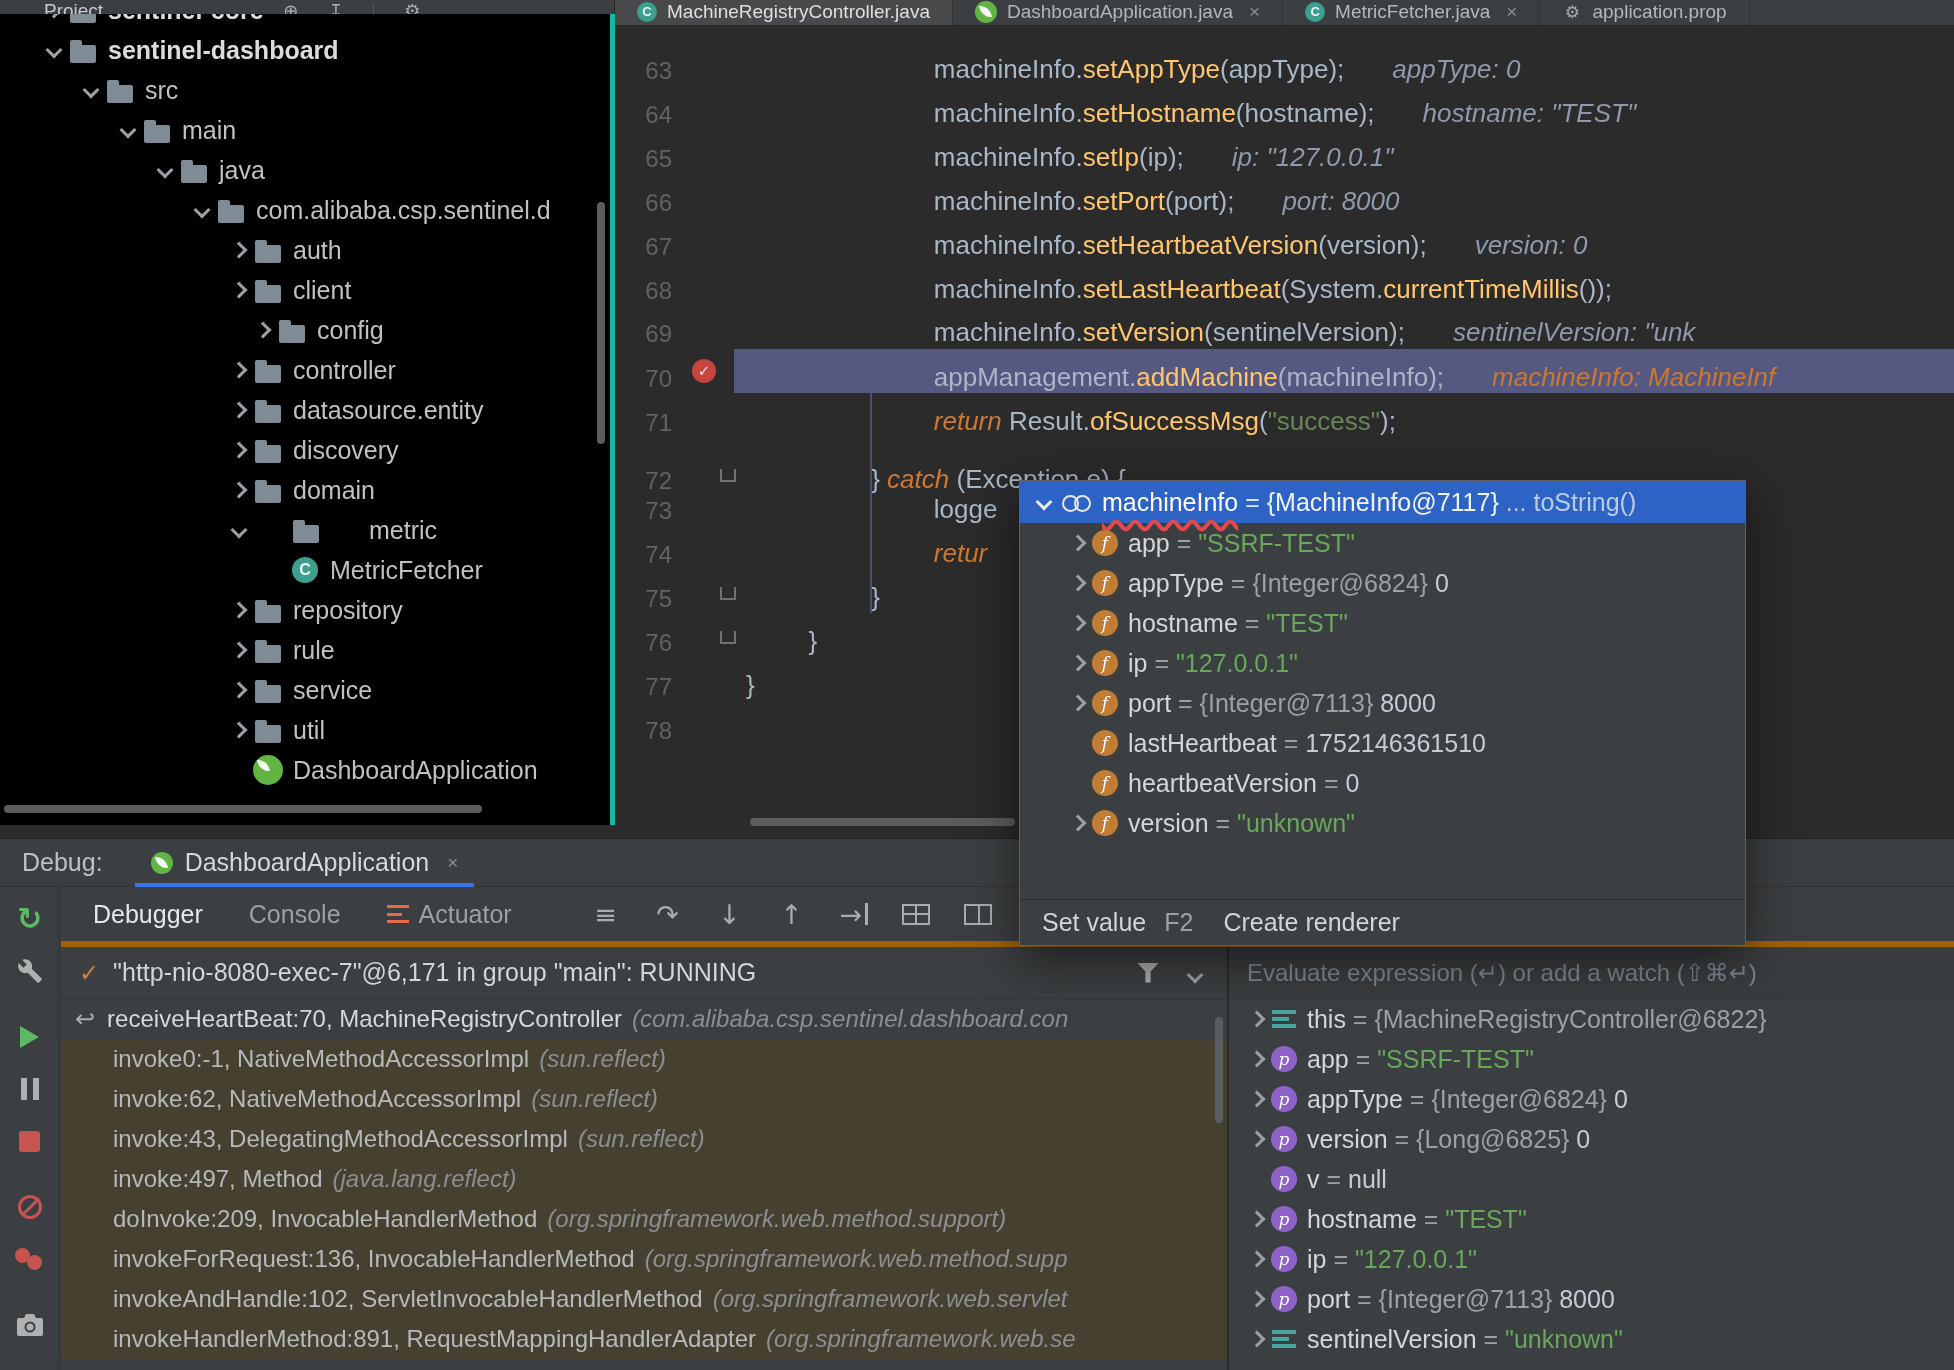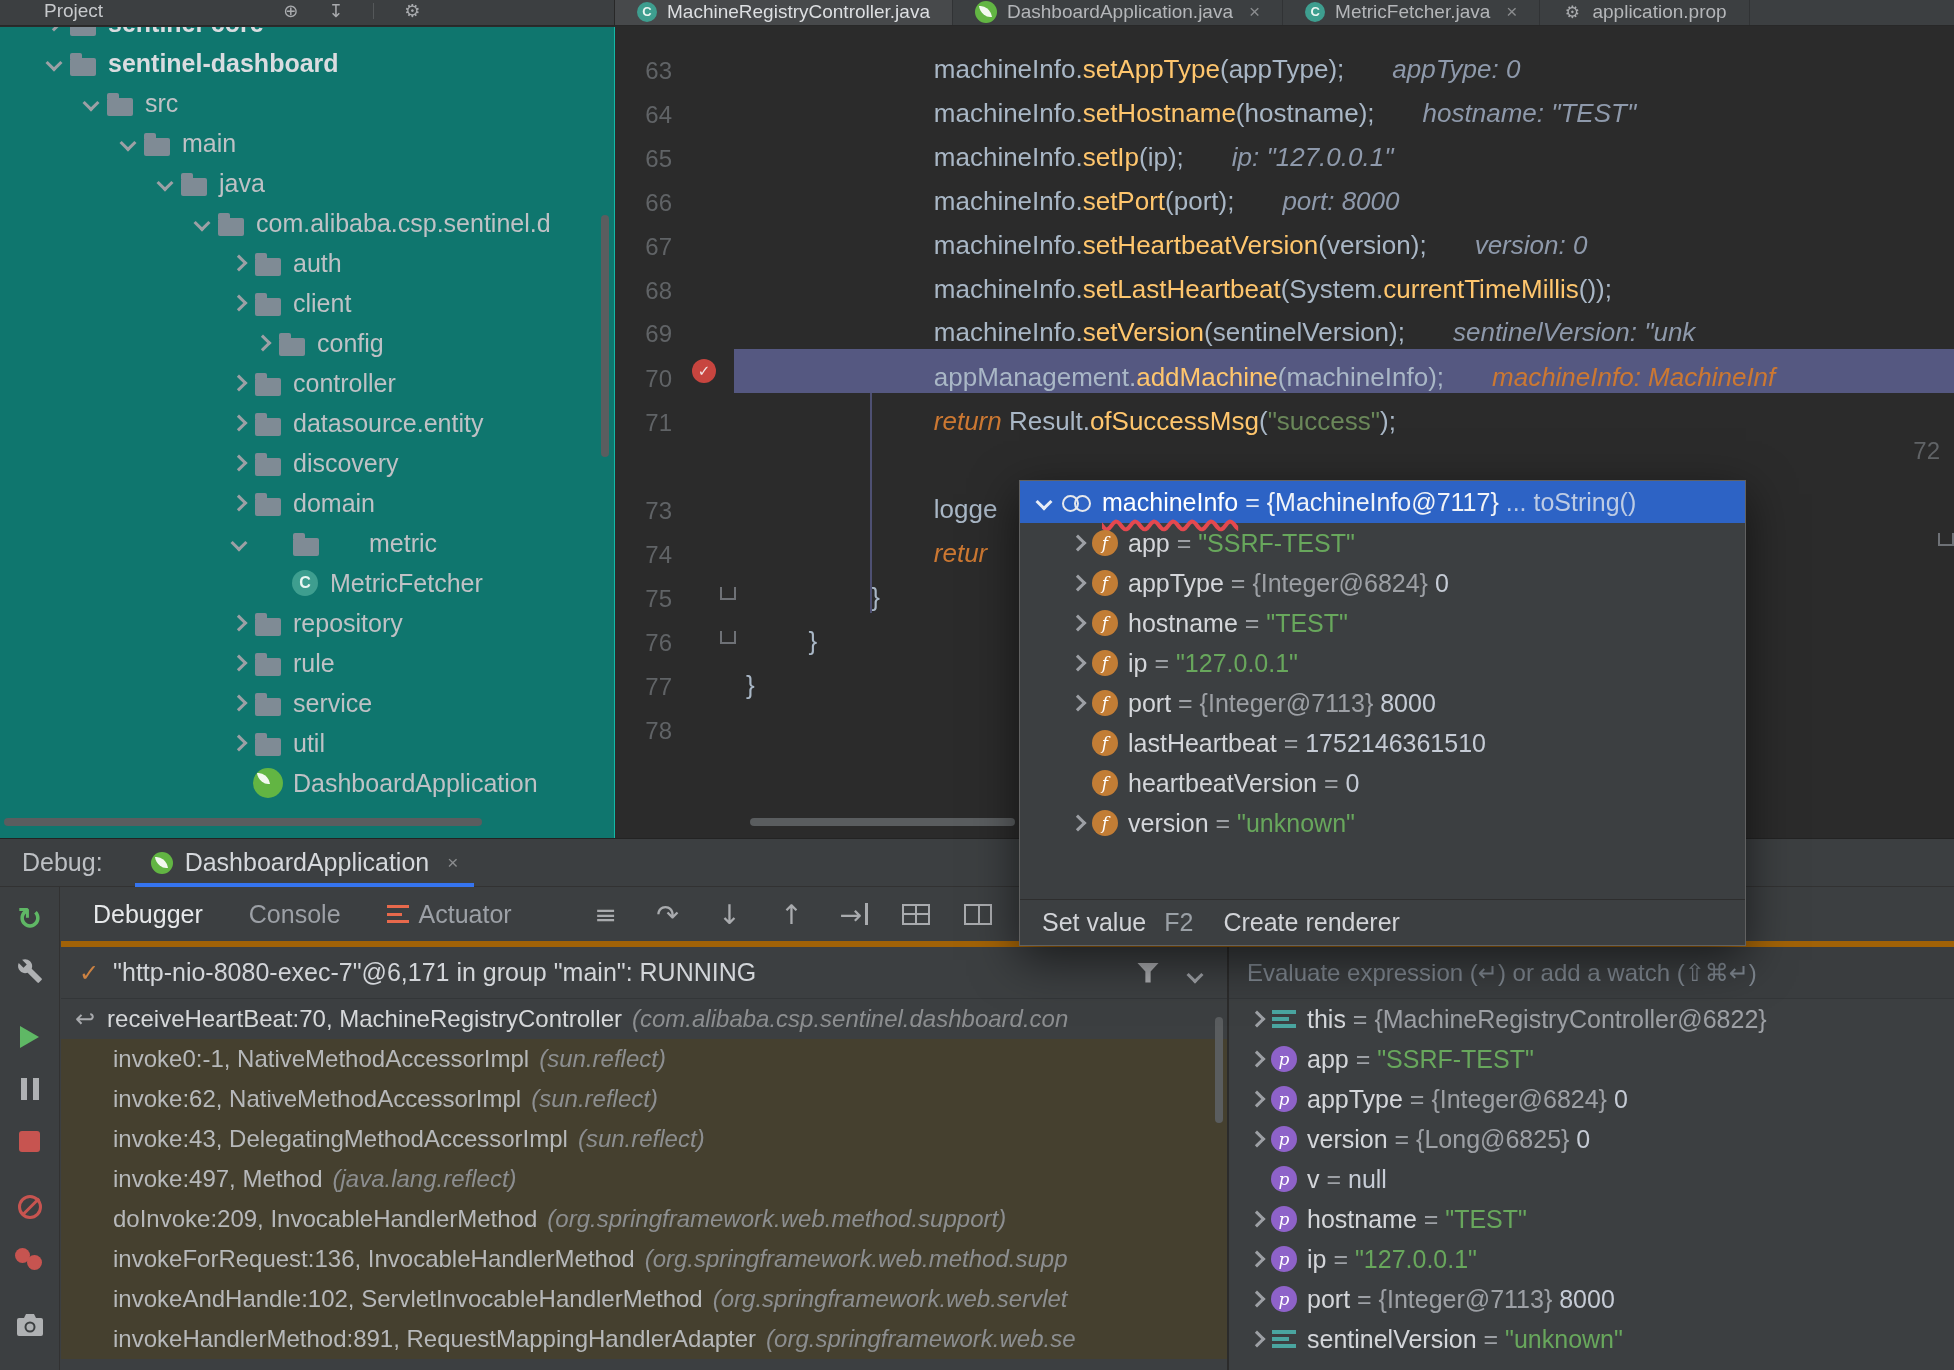--- a/index.html
+++ b/index.html
@@ -19,21 +19,21 @@
   .tabic{width:20px;height:20px;border-radius:50%;display:inline-flex;align-items:center;justify-content:center;font-size:13px;font-weight:bold;color:#EAF6F2;flex:0 0 20px}
   .ic-java-class{background:#3E9E8F}
   .ic-properties{background:transparent;color:#A9ABAE;font-size:17px;font-weight:normal;font-family:"DejaVu Sans",sans-serif}
   .tab-close{color:#8A8C8E;font-size:19px;margin-left:6px}
 
   
   .ic-spring{width:22px;height:22px;border-radius:50%;background:#62B543;position:relative;flex:0 0 22px}
   .ic-spring::before{content:"";position:absolute;left:5px;top:4px;width:11px;height:13px;background:#F2F8EF;border-radius:0 100% 0 100%;transform:rotate(-10deg)}
 
   
-  .project-pane{position:absolute;left:0;top:27px;width:615px;height:811px;background:#0f766e;border-right:1px solid #14b8a6;overflow:hidden}
+  .project-pane{position:absolute;left:0;top:14px;width:615px;height:811px;background:#000000;border-right:5px solid #14b8a6;overflow:hidden}
   #tree{position:absolute;inset:0;overflow:hidden}
   .tree-row{height:40px;display:flex;align-items:center;white-space:nowrap;color:#BFC1C5;font-size:25px}
   .tree-row.clipped{margin-top:-24px}
   .tlabel{margin-left:10px}
   .tbold{font-weight:bold;color:#DADCE0}
   .chev{width:28px;height:28px;position:relative;flex:0 0 28px}
   .chev::before{content:"";position:absolute;width:9px;height:9px;border-right:3px solid #9DA0A5;border-bottom:3px solid #9DA0A5;left:8px;top:8px;display:none}
   .chev-right::before{display:block;transform:rotate(-45deg)}
   .chev-down::before{display:block;transform:rotate(45deg)}
   .tico{width:30px;height:30px;flex:0 0 30px;display:flex;align-items:center;justify-content:center;position:relative}
@@ -333,21 +333,21 @@
           <span class="gslot">
             <span class="bp">✓</span>
           </span>
           <span class="codewrap" style="padding-left: 187.8px;"><span class="wavy"><span class="tk-p">appManagement.</span><span class="tk-m">addMachine</span><span class="tk-p">(machineInfo);</span></span><span class="hint changed">machineInfo: MachineInf</span></span>
         </div>
         <div class="eline" style="top: 366px;">
           <span class="lnum">71</span>
           <span class="gslot"></span>
           <span class="codewrap" style="padding-left: 187.8px;"><span class="tk-k">return</span><span class="tk-p"> Result.</span><span class="tk-m">ofSuccessMsg</span><span class="tk-p">(</span><span class="tk-s">"success"</span><span class="tk-p">);</span></span>
         </div>
-        <div class="eline" style="top: 410px; flex-direction: column;">
+        <div class="eline" style="top: 424px;">
           <span class="lnum">72</span>
           <span class="gslot">
             <span class="fold"></span>
           </span>
           <span class="codewrap" style="padding-left: 125.2px;"><span class="tk-p">} </span><span class="tk-k">catch</span><span class="tk-p"> (Exception e) {</span></span>
         </div>
         <div class="eline" style="top: 454px;">
           <span class="lnum">73</span>
           <span class="gslot"></span>
           <span class="codewrap" style="padding-left: 187.8px;"><span class="tk-p">logge</span></span>

